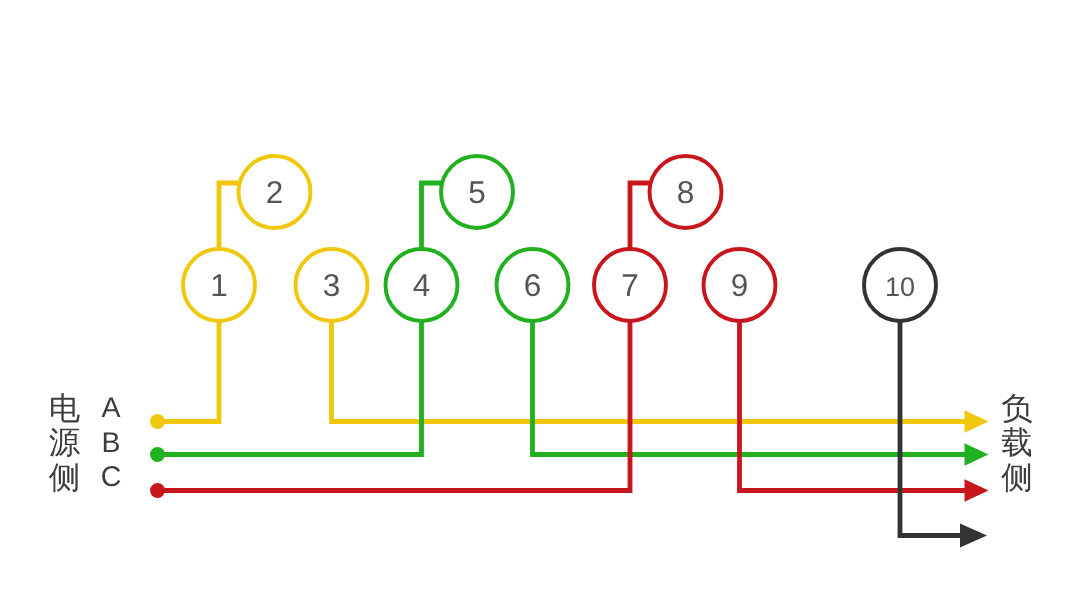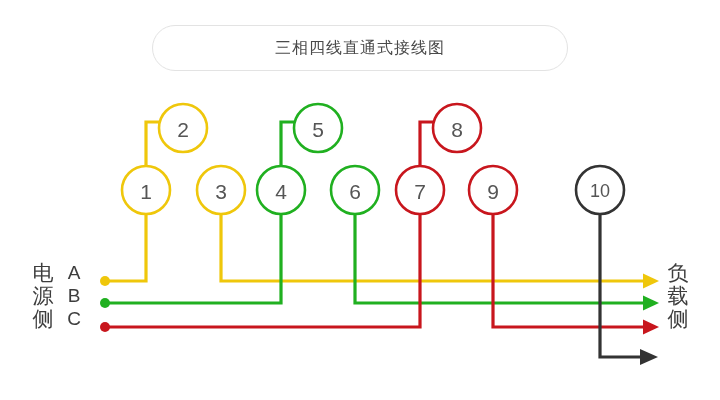--- a/index.html
+++ b/index.html
@@ -90,23 +90,20 @@
     text-align: center;
     font-family: "Liberation Sans", sans-serif;
   }
   .phase-col div { height: 23px; }
 </style>
 </head>
 <body>
 
 <div id="stage">
 
-  <div class="title-pill">
-    <span class="title-text">三相四线直通式接线图</span>
-  </div>
 
   <div class="side-label" id="source-side-label">
     <div>电</div>
     <div>源</div>
     <div>侧</div>
   </div>
 
   <div class="phase-col">
     <div>A</div>
     <div>B</div>

